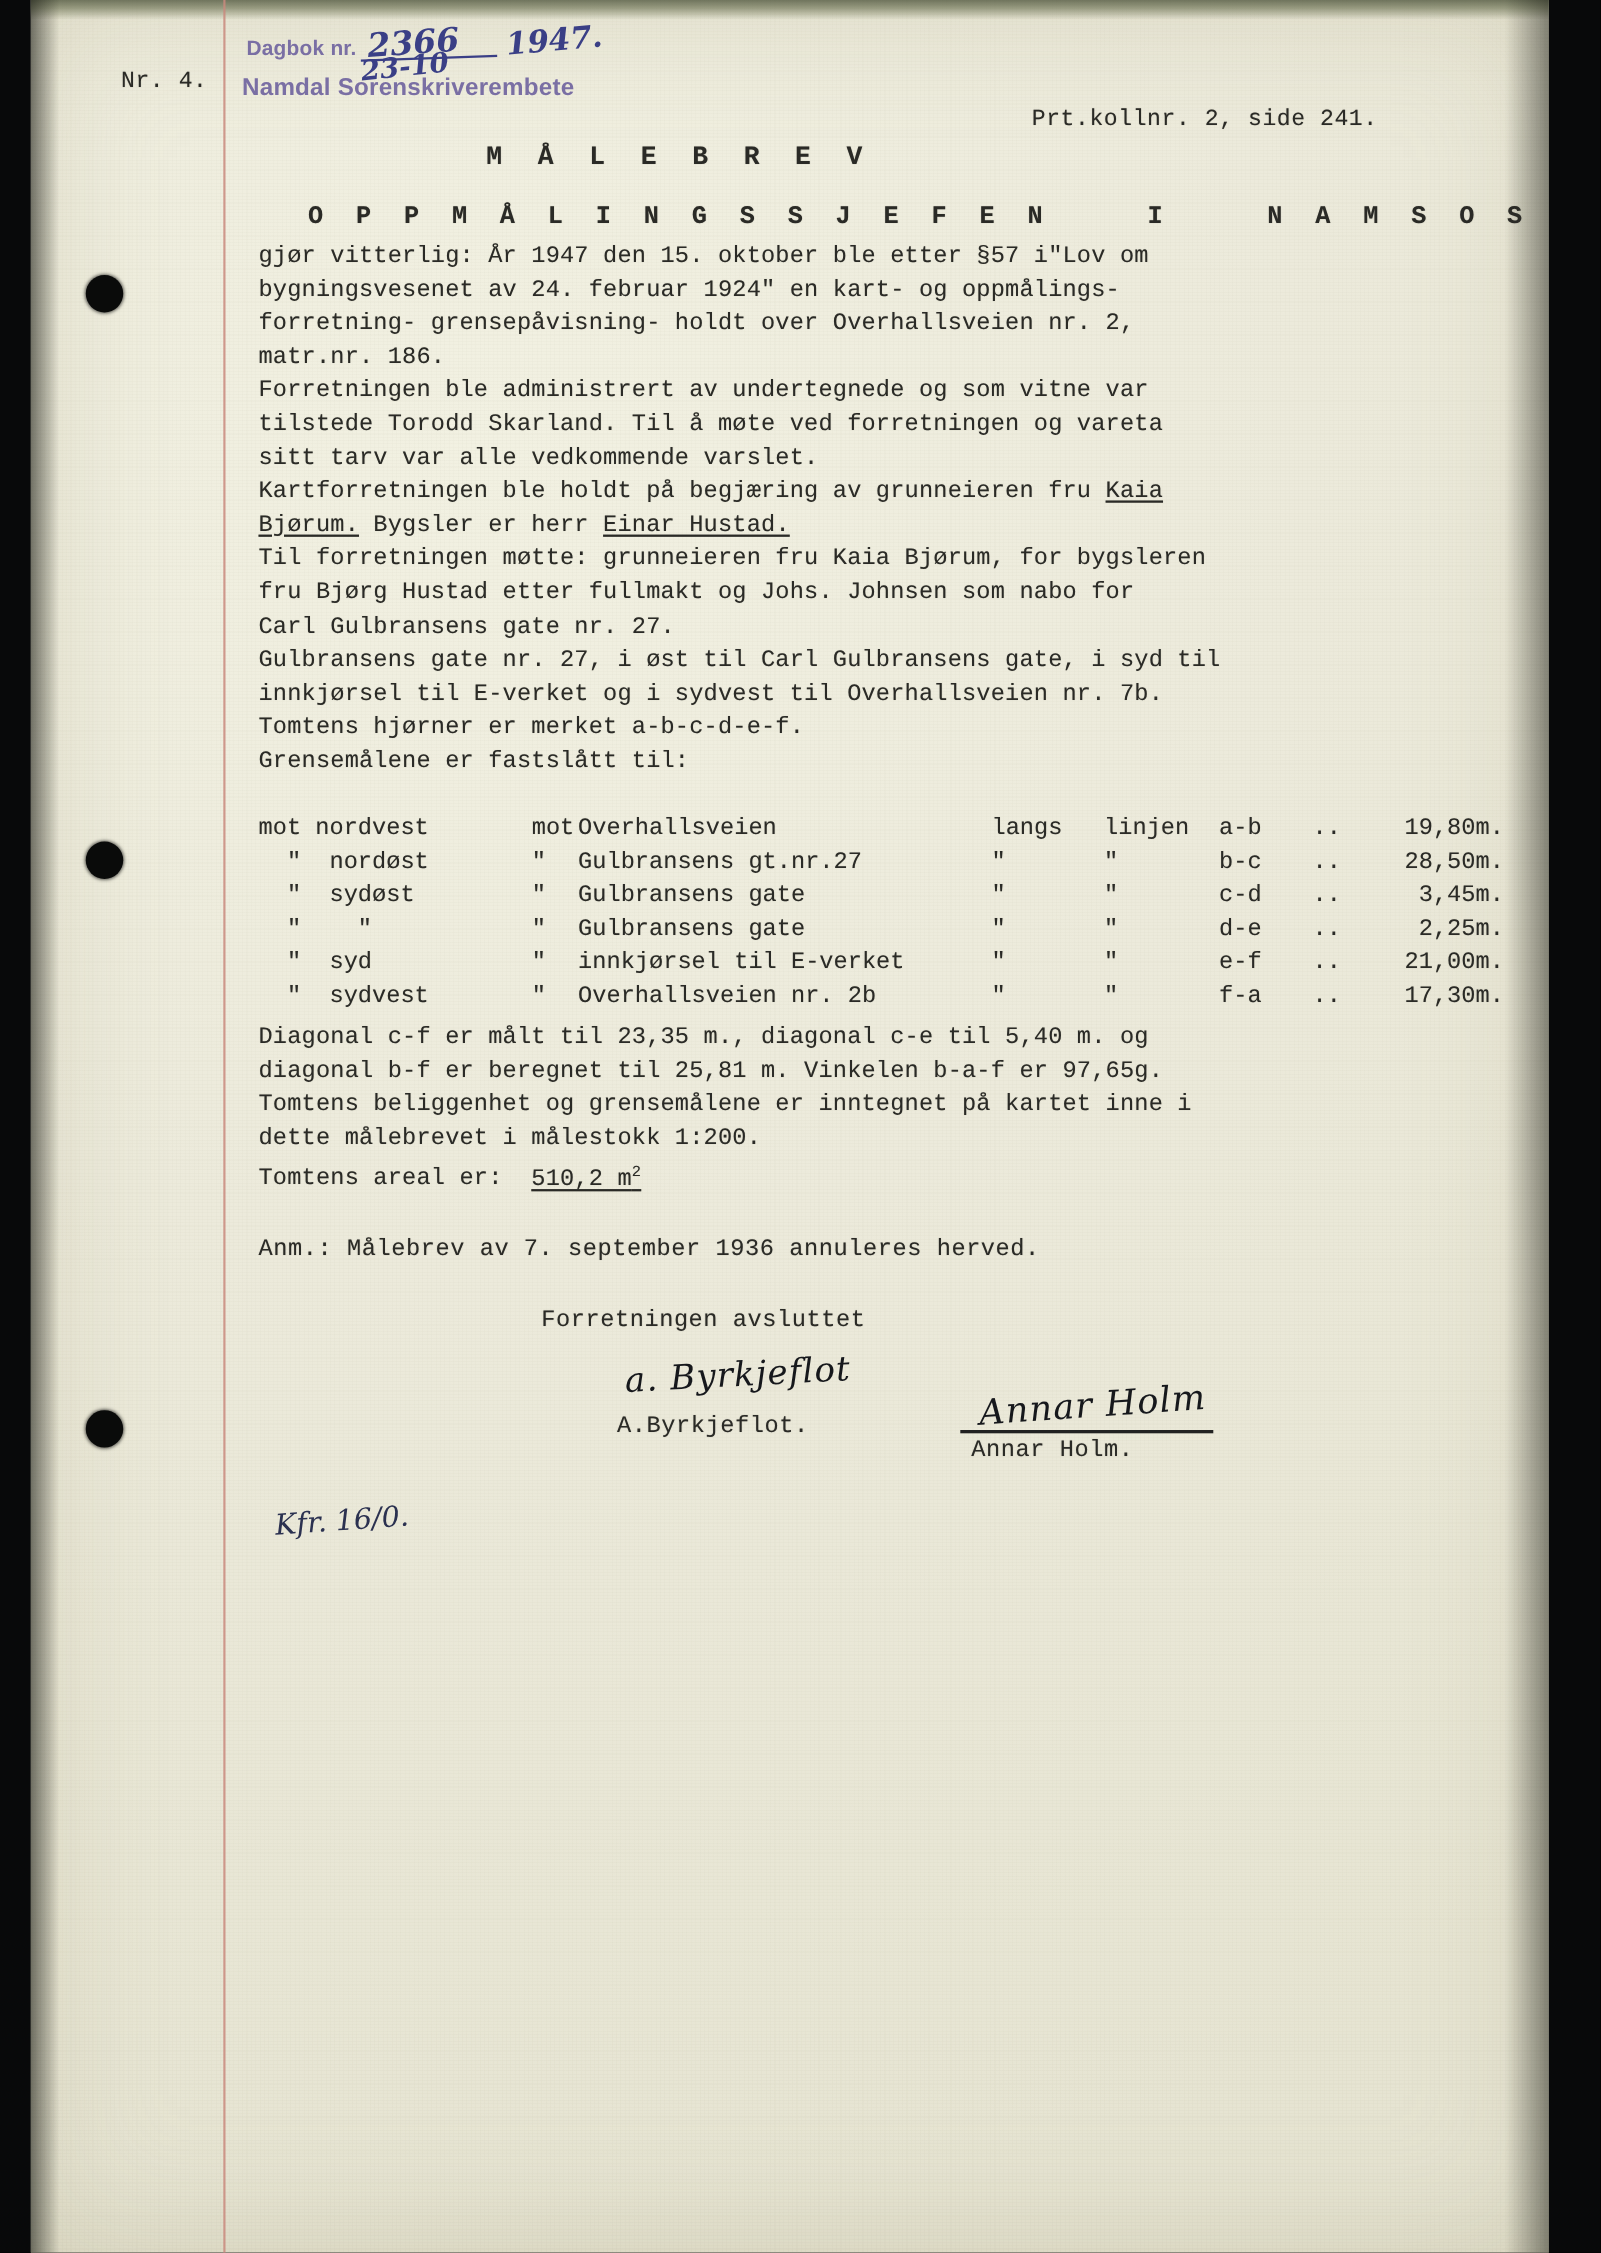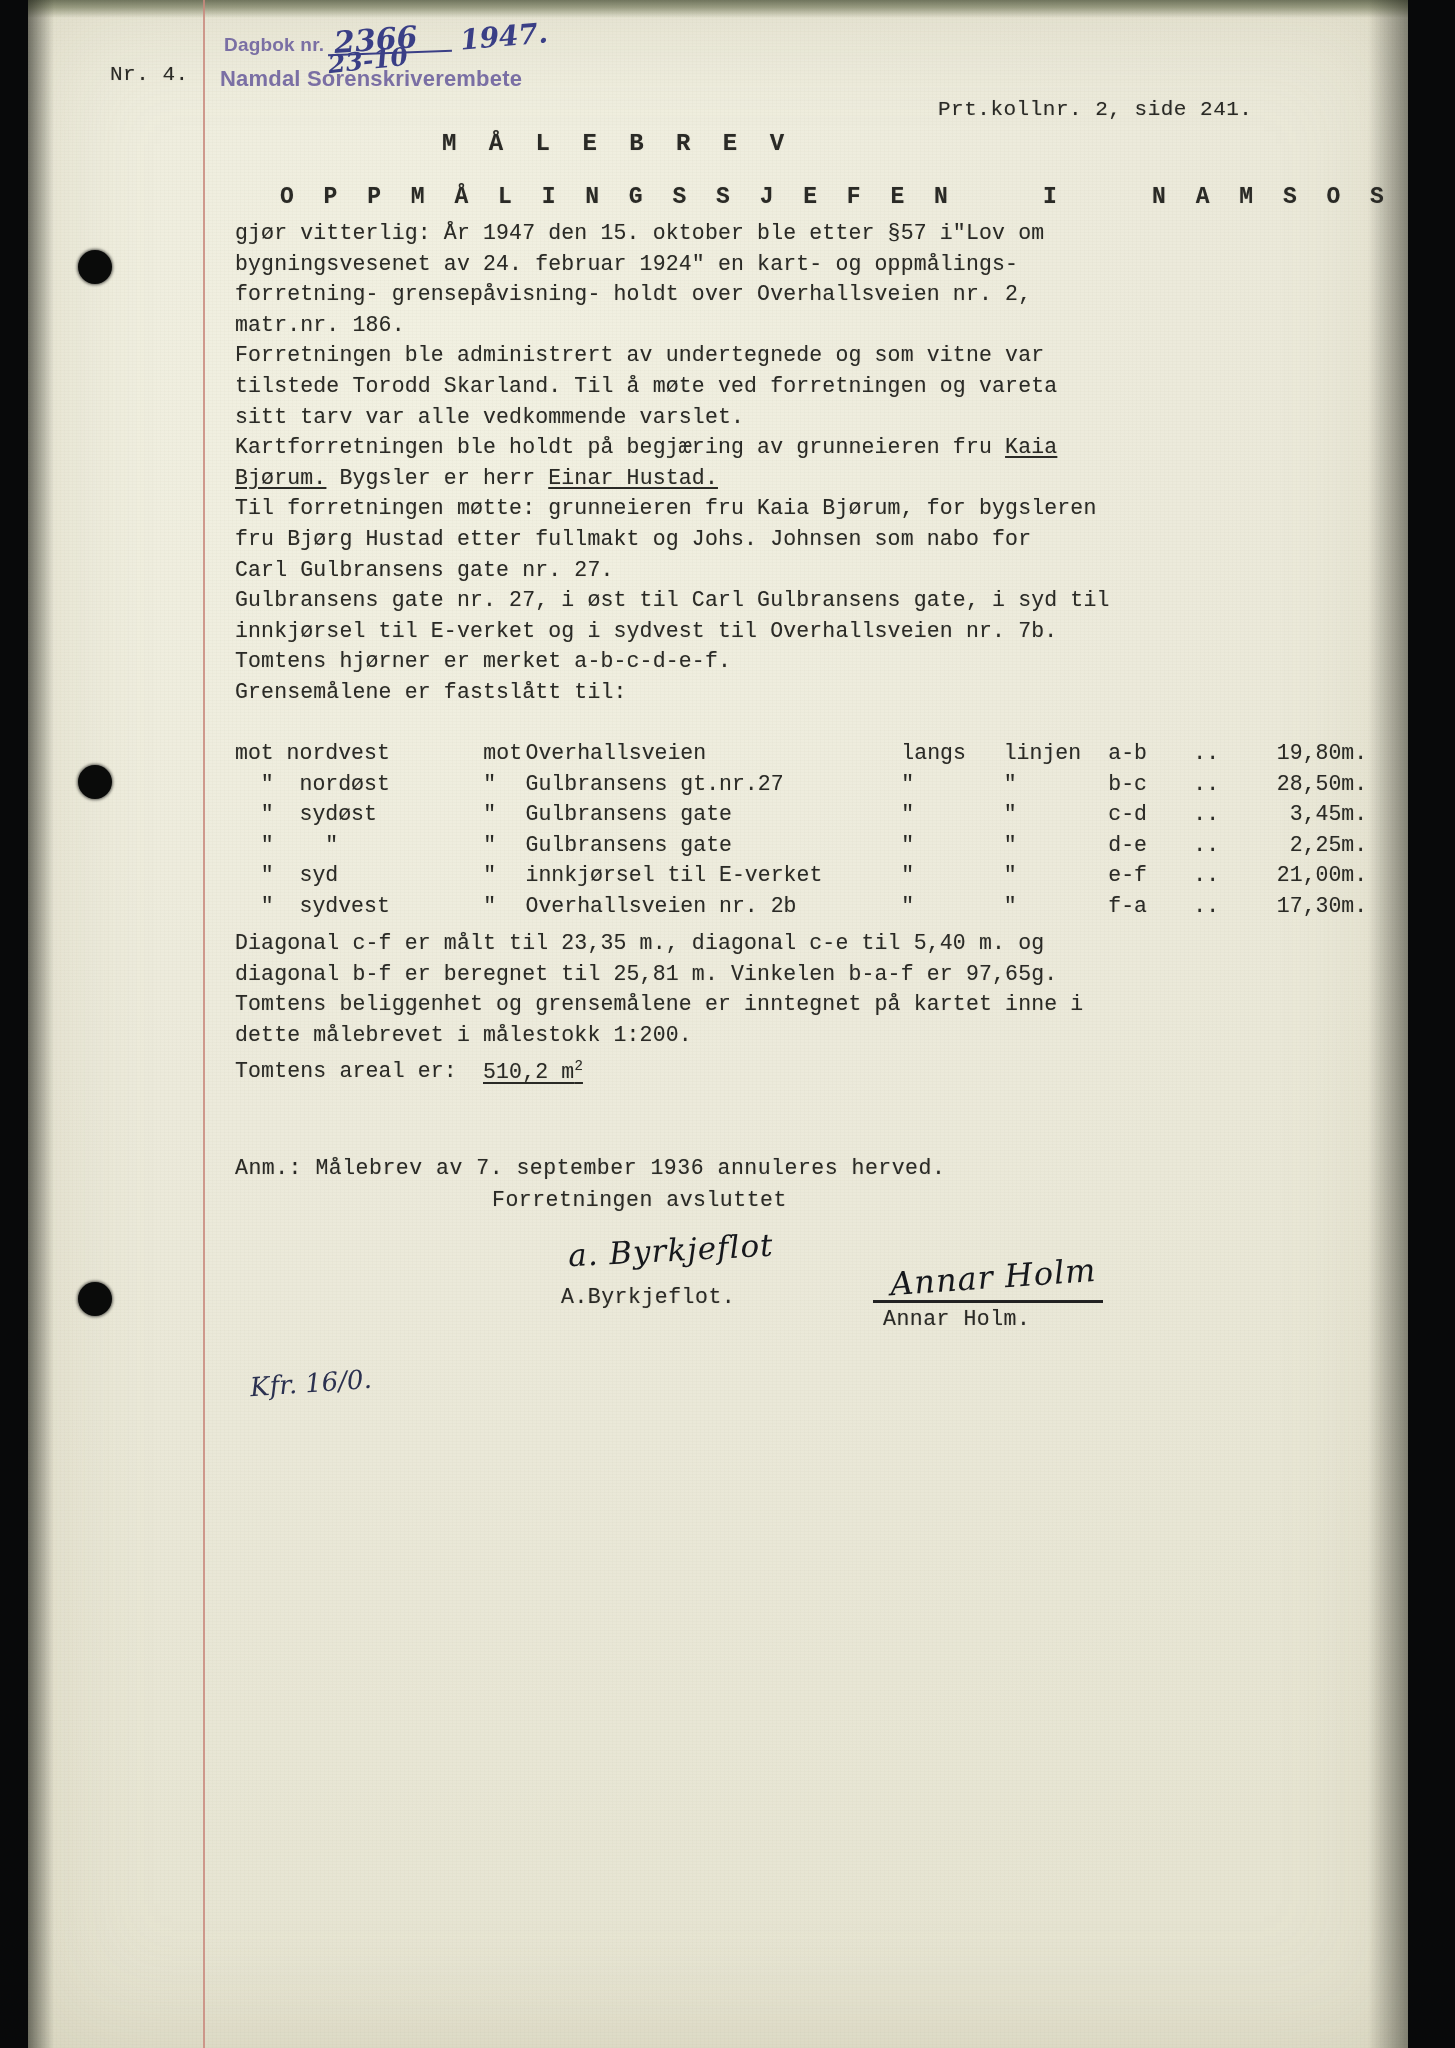--- a/index.html
+++ b/index.html
@@ -189,21 +189,21 @@
   .area-underline {
     text-decoration: underline;
     text-underline-offset: 4px;
     text-decoration-thickness: 2px;
   }
   .sup { font-size: 14px; vertical-align: super; }
 
   
   #anm-line {
     position: absolute; left: 207px; top: 1124px;
-    font-size: 21.5px; color: #2a2a26; white-space: pre; margin-top: 32px;
+    font-size: 21.5px; color: #2a2a26; white-space: pre;
   }
 
   
   #closing {
     position: absolute; left: 464px; top: 1188px;
     font-size: 21.5px; color: #2a2a26; white-space: pre;
   }
   #sig-left-name {
     position: absolute; left: 533px; top: 1285px;
     font-size: 21.5px; color: #2a2a26; white-space: pre;

